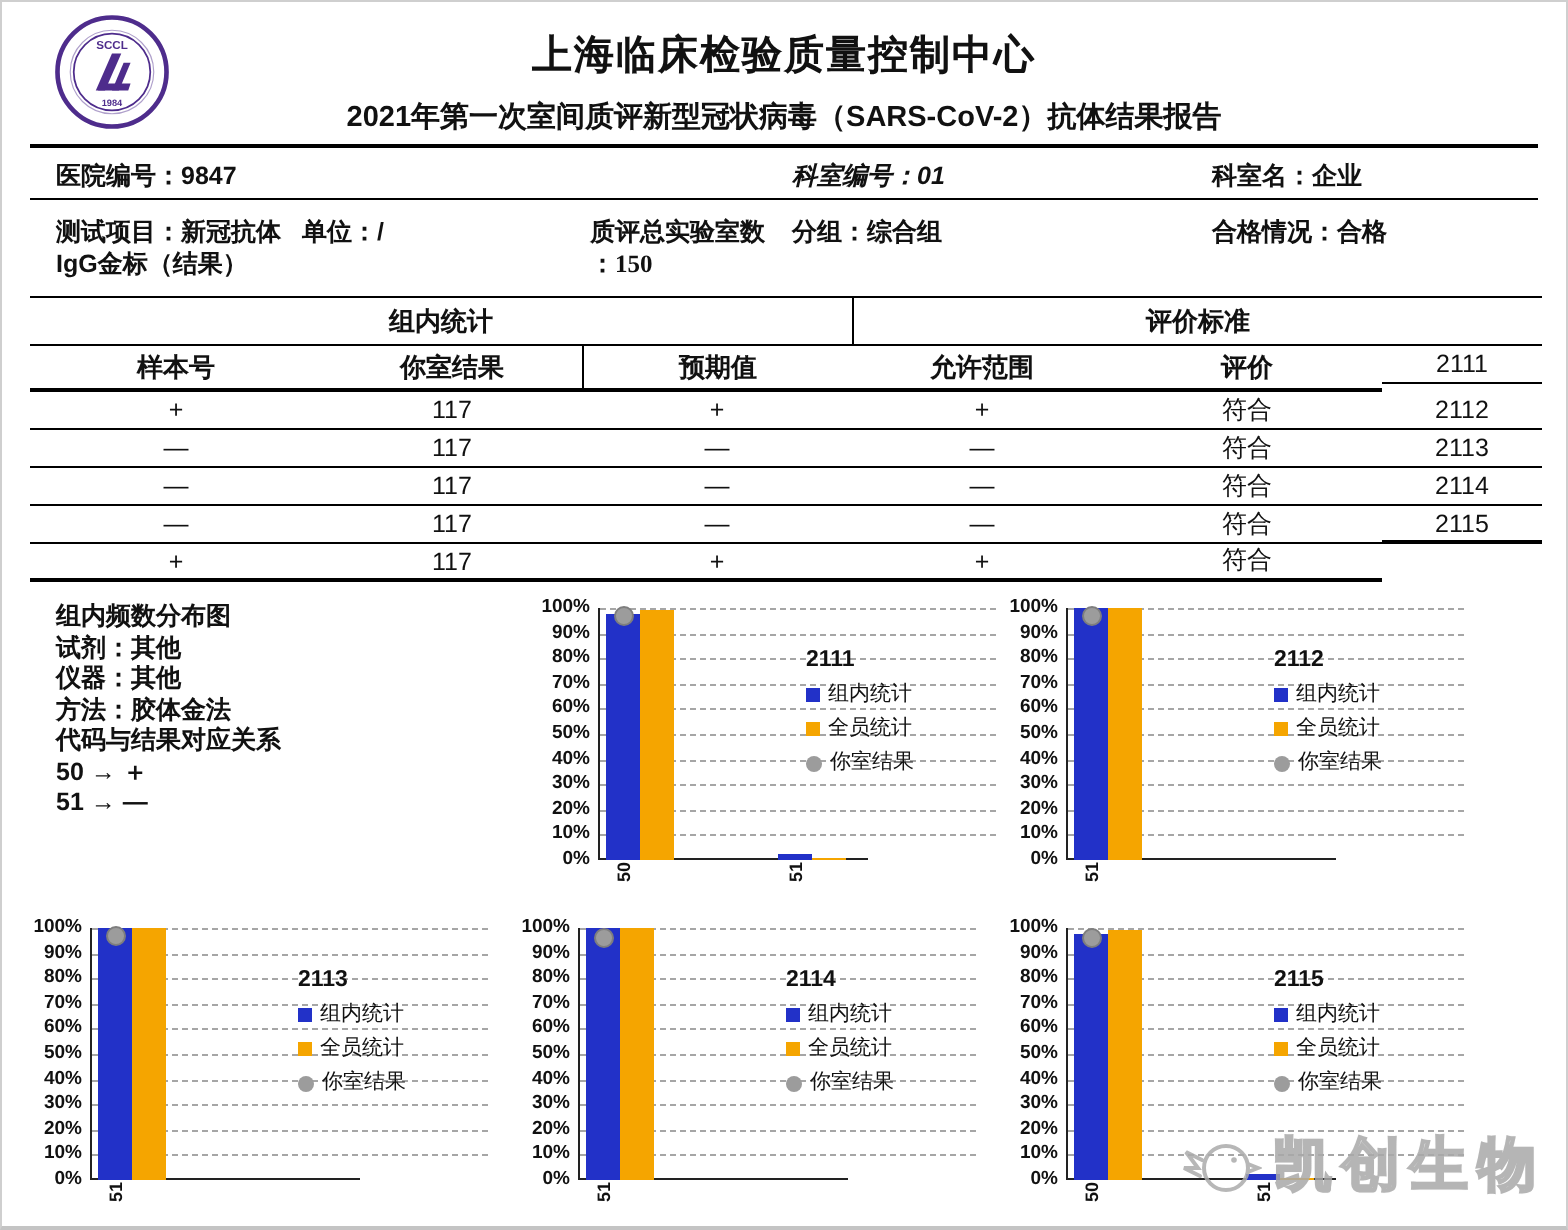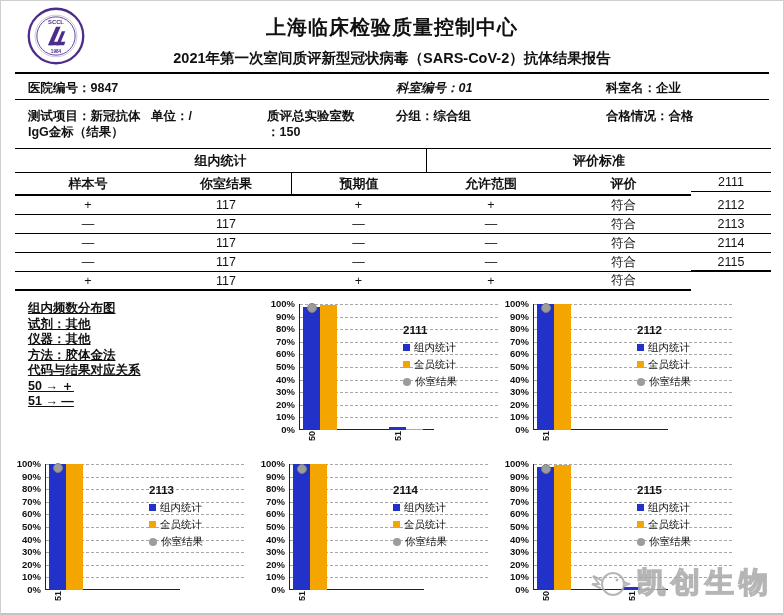--- a/index.html
+++ b/index.html
@@ -28,21 +28,21 @@
   }
   .tcell{display:flex;align-items:center;justify-content:center;box-sizing:border-box;}
   .gh{height:24px;font-weight:bold;border-bottom:1px solid #000;}
   .gh1{grid-column:1/4;}
   .gh2{grid-column:4/7;border-left:1px solid #000;}
   .ch{height:23px;font-weight:bold;border-bottom:2px solid #000;text-align:center;}
   .ch.divider{border-left:1px solid #000;}
   .dc{height:19px;border-bottom:1px solid #000;font-size:12.5px;font-weight:normal;}
   .dc.lastrow{border-bottom:2px solid #000;}
   
-  .side-info{position:absolute;left:27px;top:300px;width:235px;font-size:12.5px;font-weight:bold;line-height:15.5px;text-decoration:underline;}
+  .side-info{position:absolute;left:27px;top:300px;width:235px;font-size:12.5px;font-weight:bold;line-height:15.5px;}
   .side-info .line{white-space:nowrap;}
   
   .chart{position:absolute;width:245px;height:158px;}
   .ylab{position:absolute;width:32px;text-align:right;font-size:9.5px;font-weight:bold;left:0;line-height:10px;}
   .plot{position:absolute;left:36px;top:6px;width:198px;height:126px;border-left:1px solid #222;}
   .gridline{position:absolute;left:0;width:198px;height:0;border-top:1px dashed #a6a6a6;}
   .axisline{position:absolute;left:0;bottom:0;width:134px;height:0;border-bottom:1.5px solid #222;}
   .bar{position:absolute;bottom:0;width:17px;}
   .dot{position:absolute;width:10px;height:10px;border-radius:50%;box-sizing:border-box;border:1px solid #7e7e7e;}
   .xlab{position:absolute;top:133px;width:20px;text-align:center;font-size:9px;font-weight:bold;transform:rotate(-90deg);}
@@ -81,21 +81,21 @@
   <div class="rule-thick"></div>
 
   <div class="info-row" id="info-row-1">
       <div class="info-cell" style="left: 13px;"><span>医院编号：</span><span>9847</span></div>
       <div class="info-cell" style="left: 381px; font-style: italic;"><span>科室编号：</span><span>01</span></div>
       <div class="info-cell" style="left: 591px;"><span>科室名：</span><span>企业</span></div>
     </div>
   <div class="info-row" id="info-row-2">
       <div class="info-cell" style="left: 13px;"><span>测试项目：</span><span>新冠抗体</span><div>IgG金标（结果）</div></div>
       <div class="info-cell" style="left: 136px;"><span>单位：</span><span>/</span></div>
-      <div class="info-cell" style="left: 252px;"><span>质评总实验室数</span><span></span><div>：150</div></div>
+      <div class="info-cell" style="left: 280px; font-family: Liberation Serif, serif;"><span>质评总实验室数</span><span></span><div>：150</div></div>
       <div class="info-cell" style="left: 381px;"><span>分组：</span><span>综合组</span></div>
       <div class="info-cell" style="left: 591px;"><span>合格情况：</span><span>合格</span></div>
     </div>
 
   <div class="results-table" id="results-table">
       <div class="tcell gh gh1">组内统计</div>
       <div class="tcell gh gh2">评价标准</div>
       <div class="tcell ch">样本号</div>
       <div class="tcell ch">你室结果</div>
       <div class="tcell ch divider">预期值</div>

